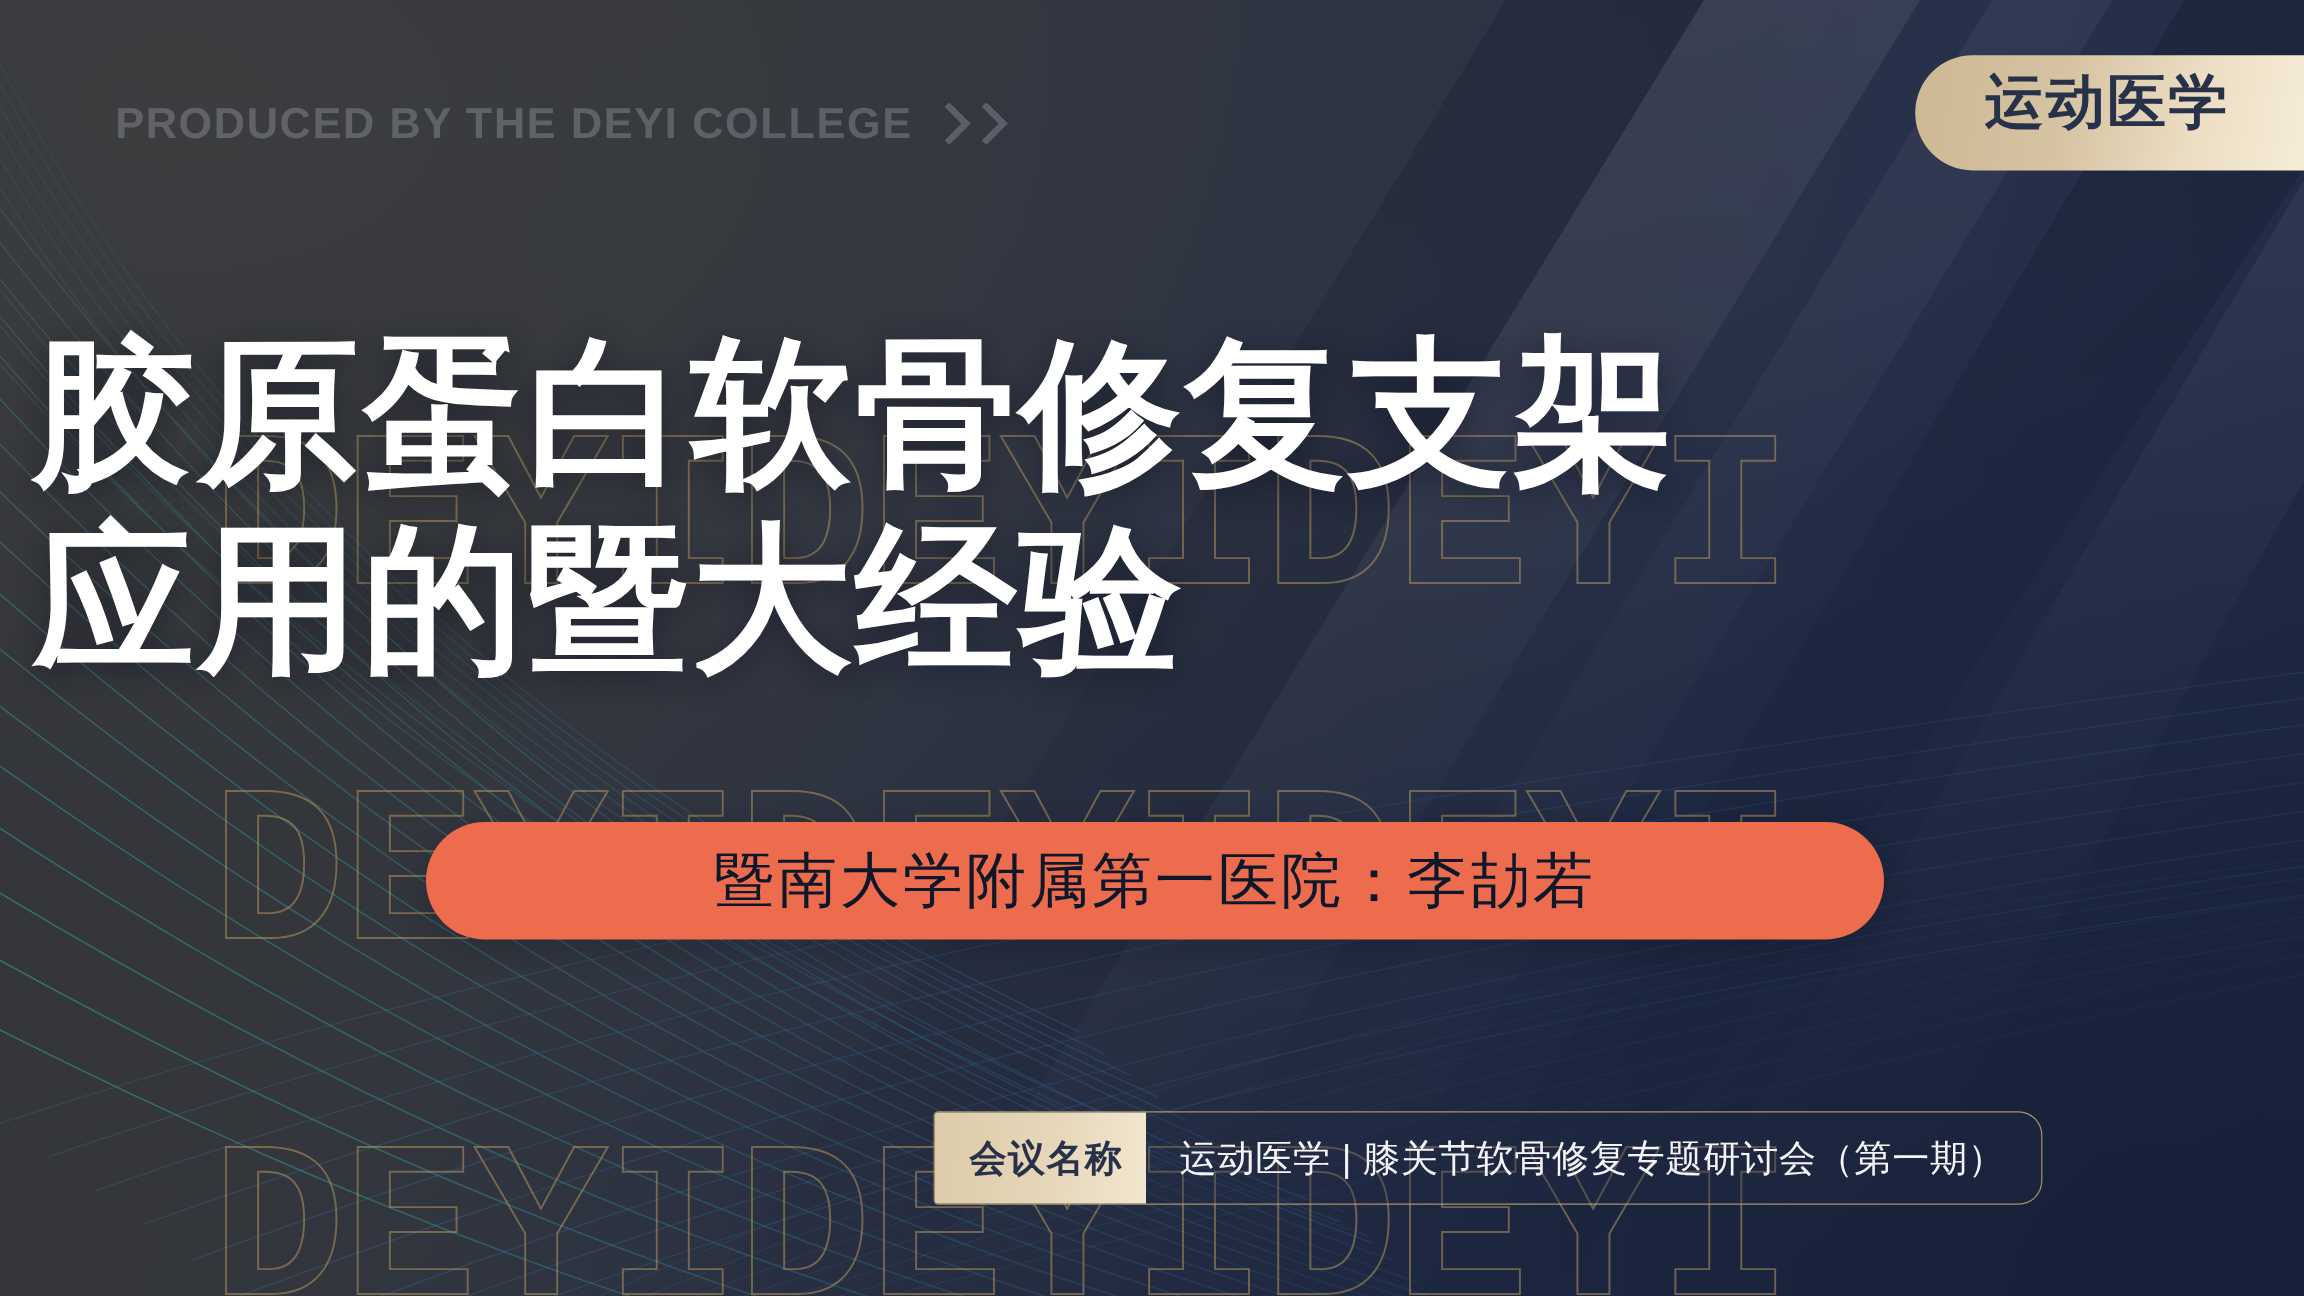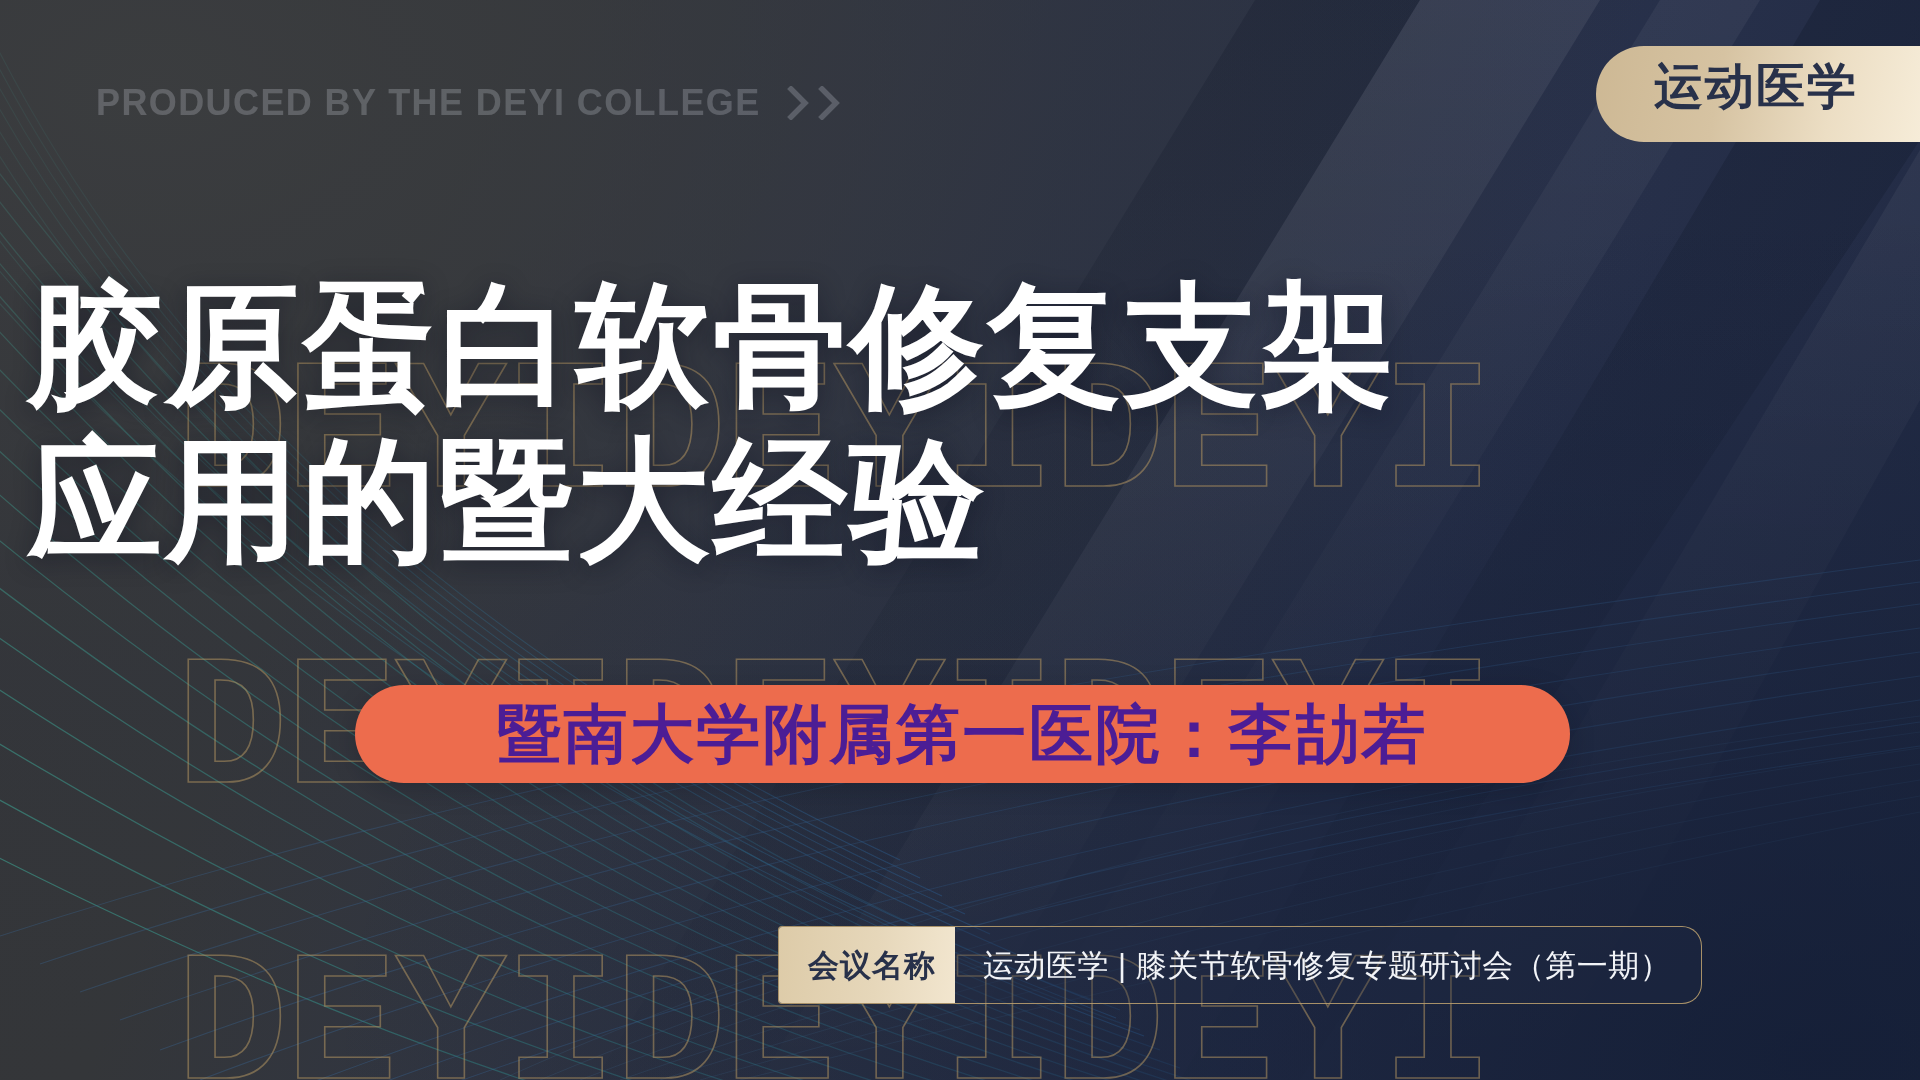--- a/index.html
+++ b/index.html
@@ -128,23 +128,23 @@
     top:685px;
     width:1215px;
     height:98px;
     border-radius:49px;
     background:#ed6c4d;
     display:flex; align-items:center; justify-content:center;
     z-index:7;
     box-shadow:0 6px 24px rgba(10,14,28,0.25);
   }
   .speaker-text {
-    font-size:64px;
-    font-weight:700;
-    color:#4c1d95;
+    font-size:50px;
+    font-weight:400;
+    color:#0f172a;
     letter-spacing:2.5px;
     line-height:1;
     white-space:nowrap;
   }
 
   
   .conf-bar {
     position:absolute;
     left:778px;
     top:926px;

